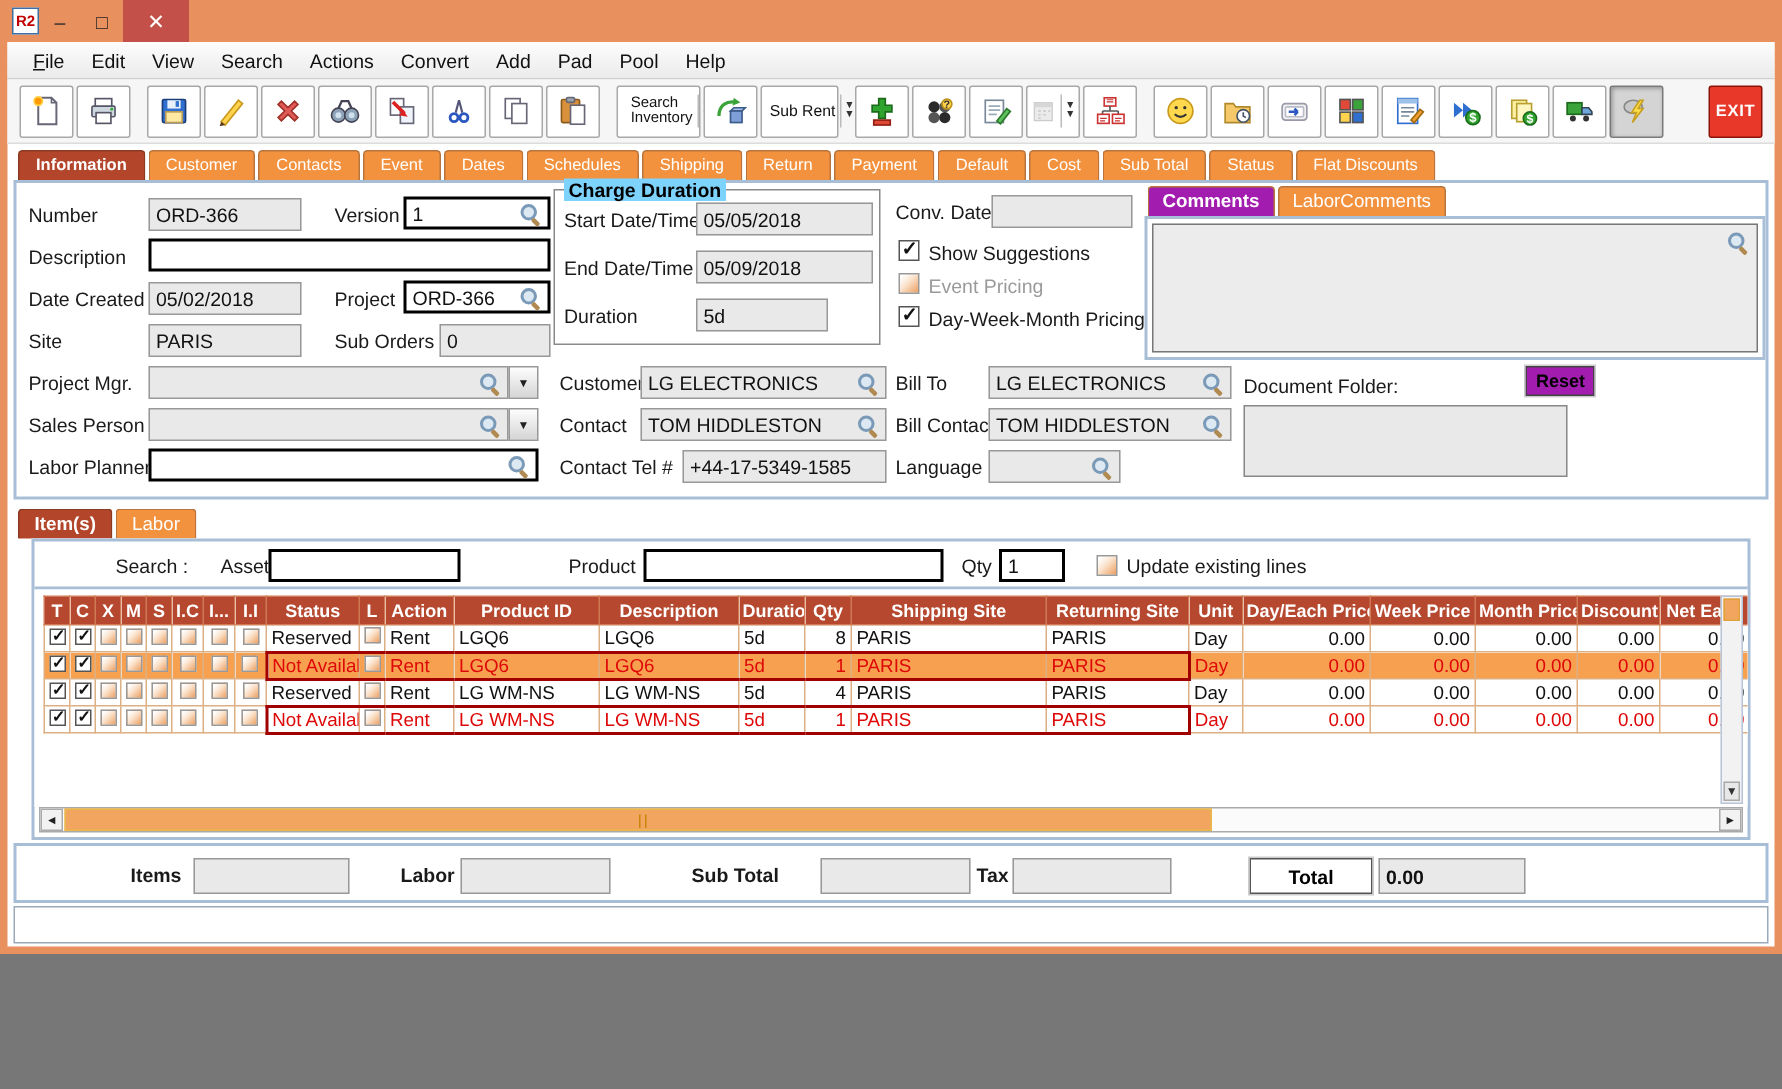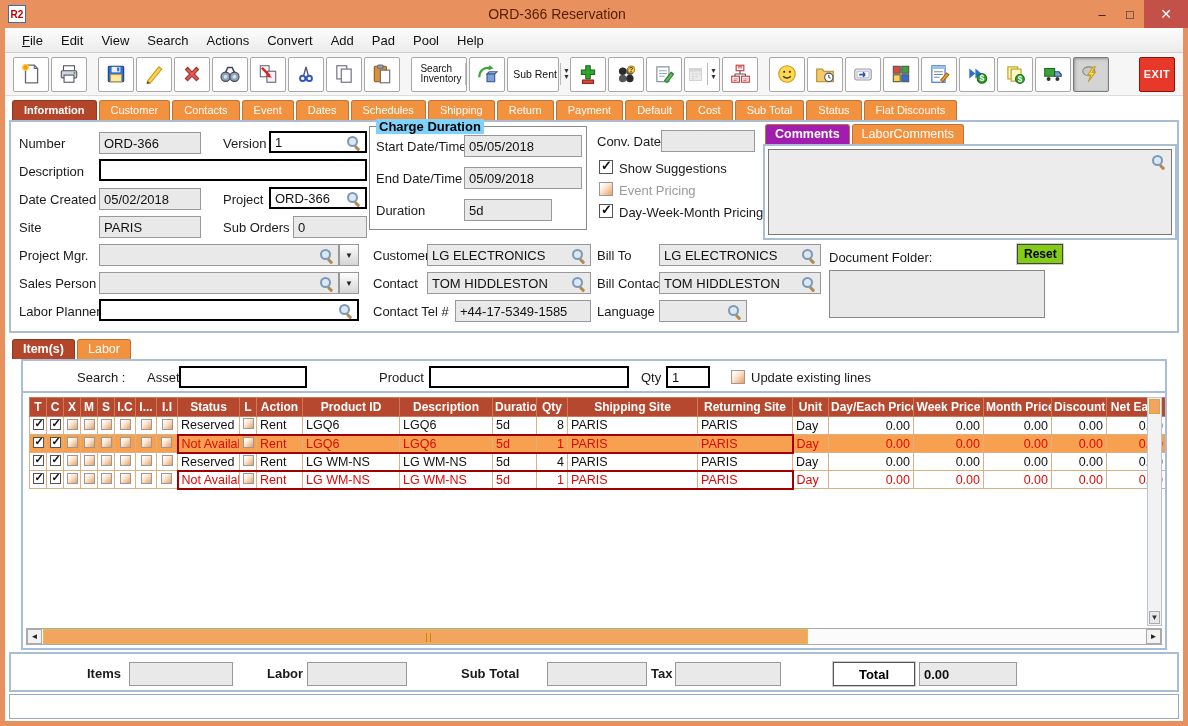--- a/index.html
+++ b/index.html
@@ -1,18 +1,18 @@
 <!DOCTYPE html>
 <html><head>
 <meta charset="utf-8">
 <style>
   html,body{margin:0;padding:0;background:#777;}
   *{box-sizing:border-box;}
   body{font-family:"Liberation Sans", sans-serif;}
-  .window{width:1188px;height:726px;background:#e8915f;position:relative;margin:0 auto;overflow:hidden;}
+  .window{width:1188px;height:636px;background:#e8915f;position:relative;margin:0 auto;overflow:hidden;}
 
   
   .titlebar{height:28px;display:flex;align-items:center;padding-left:8px;}
   .applogo{width:18px;height:18px;background:#fff;border:1px solid #3a6ea5;color:#c00000;
     font-size:10px;font-weight:bold;display:flex;align-items:center;justify-content:center;}
   .title{flex:1;text-align:center;font-size:14px;color:#571c03;}
   .wctl{width:28px;height:28px;display:flex;align-items:center;justify-content:center;
     font-size:13px;color:#222;cursor:default;}
   .wctl.close{width:44px;background:#c4504a;color:#fff;font-size:14px;}
 
@@ -70,21 +70,21 @@
   .cb{display:inline-block;width:14px;height:14px;background:#fff;border:1px solid #555;position:relative;}
   .cb.checked::after{content:"✓";position:absolute;left:1px;top:-3px;font-size:13px;font-weight:bold;color:#111;}
   .cb.grad{background:linear-gradient(135deg,#ffffff 10%,#fbe3cd 45%,#eda56a 95%);border-color:#999;}
   .cb.abs{position:absolute;}
   .cb.sm{width:11px;height:11px;}
   .cb.sm.checked::after{font-size:11px;top:-3px;left:1px;}
   .comments-box{position:absolute;left:752px;top:22px;width:414px;height:96px;border:2px solid #a7bed6;
     padding:3px;background:#fff;}
   .comments-inner{width:100%;height:100%;background:#ececec;border:1px solid #777;position:relative;}
   .comments-inner .mag{position:absolute;right:5px;top:4px;}
-  .reset-btn{position:absolute;left:1006px;top:122px;width:46px;height:20px;background:#84cc16;
+  .reset-btn{position:absolute;left:1006px;top:122px;width:46px;height:20px;background:#a21caf;
     border:1px solid #444;outline:1px solid #ccc;font-size:12px;font-weight:bold;font-family:inherit;}
   .doc-area{position:absolute;left:818px;top:148px;width:216px;height:48px;background:#e9e9e9;border:1px solid #888;}
 
   
   .items-tabbar{height:22px;padding-left:7px;display:flex;align-items:flex-end;margin-top:4px;flex:none;}
   .items-tabbar .tab{padding:2px 10px 3px;font-size:12.5px;}
   .items-panel{flex:1;margin:0 16px;border:2px solid #a7bed6;background:#fff;display:flex;flex-direction:column;min-height:0;}
   .search-row{height:32px;border-bottom:2px solid #a7bed6;position:relative;flex:none;}
   .search-row .lbl{top:9px;}
   .search-row .fld{top:5px;}
@@ -125,21 +125,20 @@
   .total-val{font-weight:bold;}
   .statusbar{height:25px;border:1px solid #9aaabb;margin:2px 4px;background:#fff;flex:none;font-size:12px;
     display:flex;align-items:center;padding:0 6px;color:#333;}
 </style>
 </head>
 <body>
 
 <div class="window" data-name="app-window">
   <div class="titlebar" data-name="titlebar">
     <span class="applogo" data-name="app-logo-icon">R2</span>
-    <span class="title" data-name="window-title">ORD-366 Reservation</span>
     <span class="wctl" data-name="minimize-button">–</span>
     <span class="wctl" data-name="maximize-button">□</span>
     <span class="wctl close" data-name="close-button">✕</span>
   </div>
 
   <div class="inner">
     <div class="menubar" id="menubar" data-name="menu-bar">
         <span class="mitem" data-name="menu-file">File</span>
         <span class="mitem" data-name="menu-edit">Edit</span>
         <span class="mitem" data-name="menu-view">View</span>

